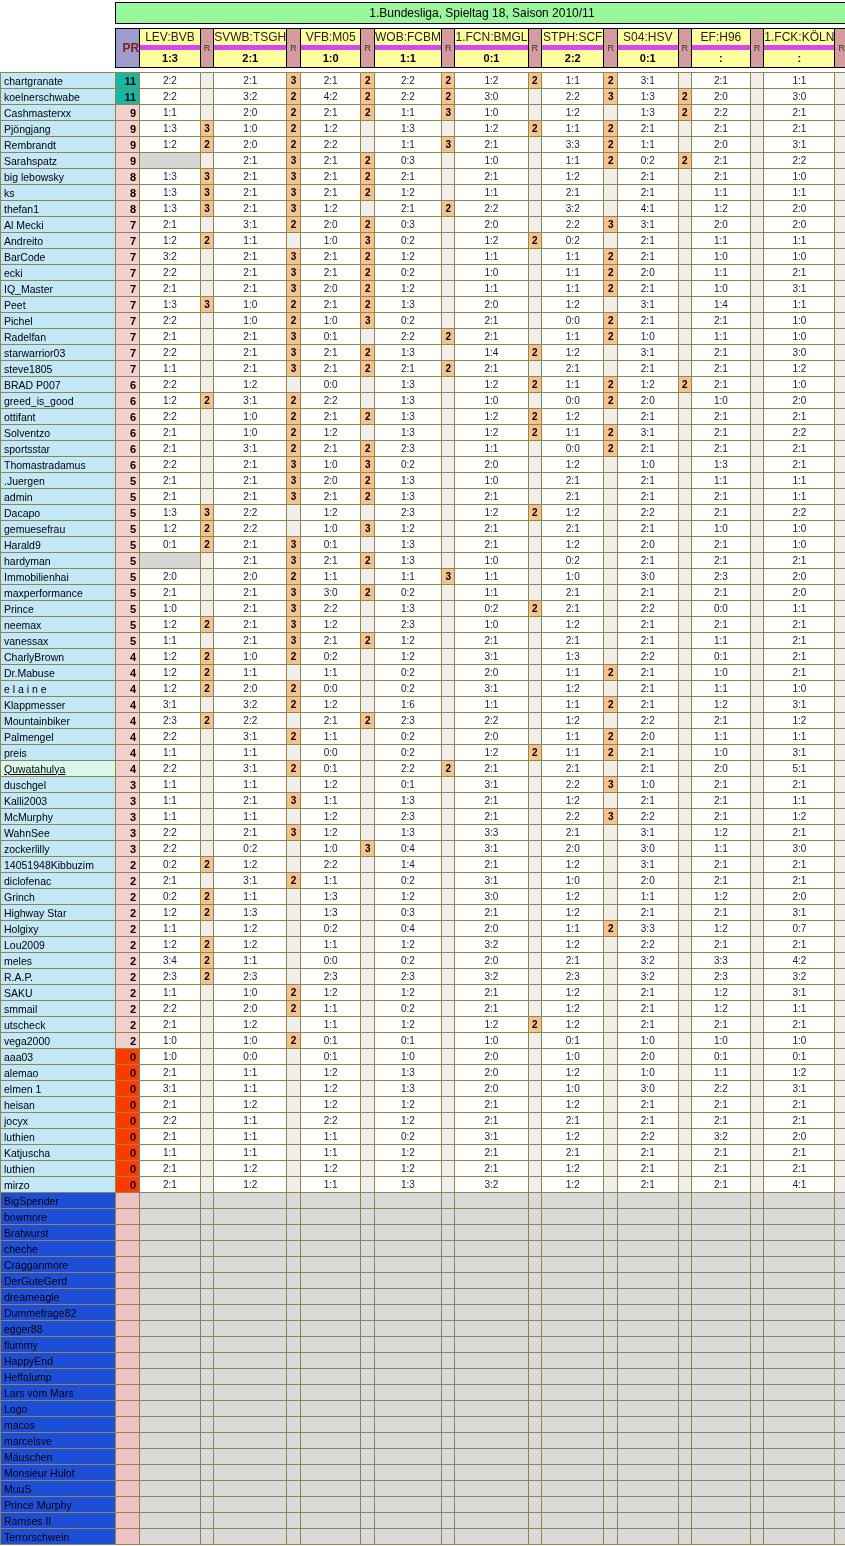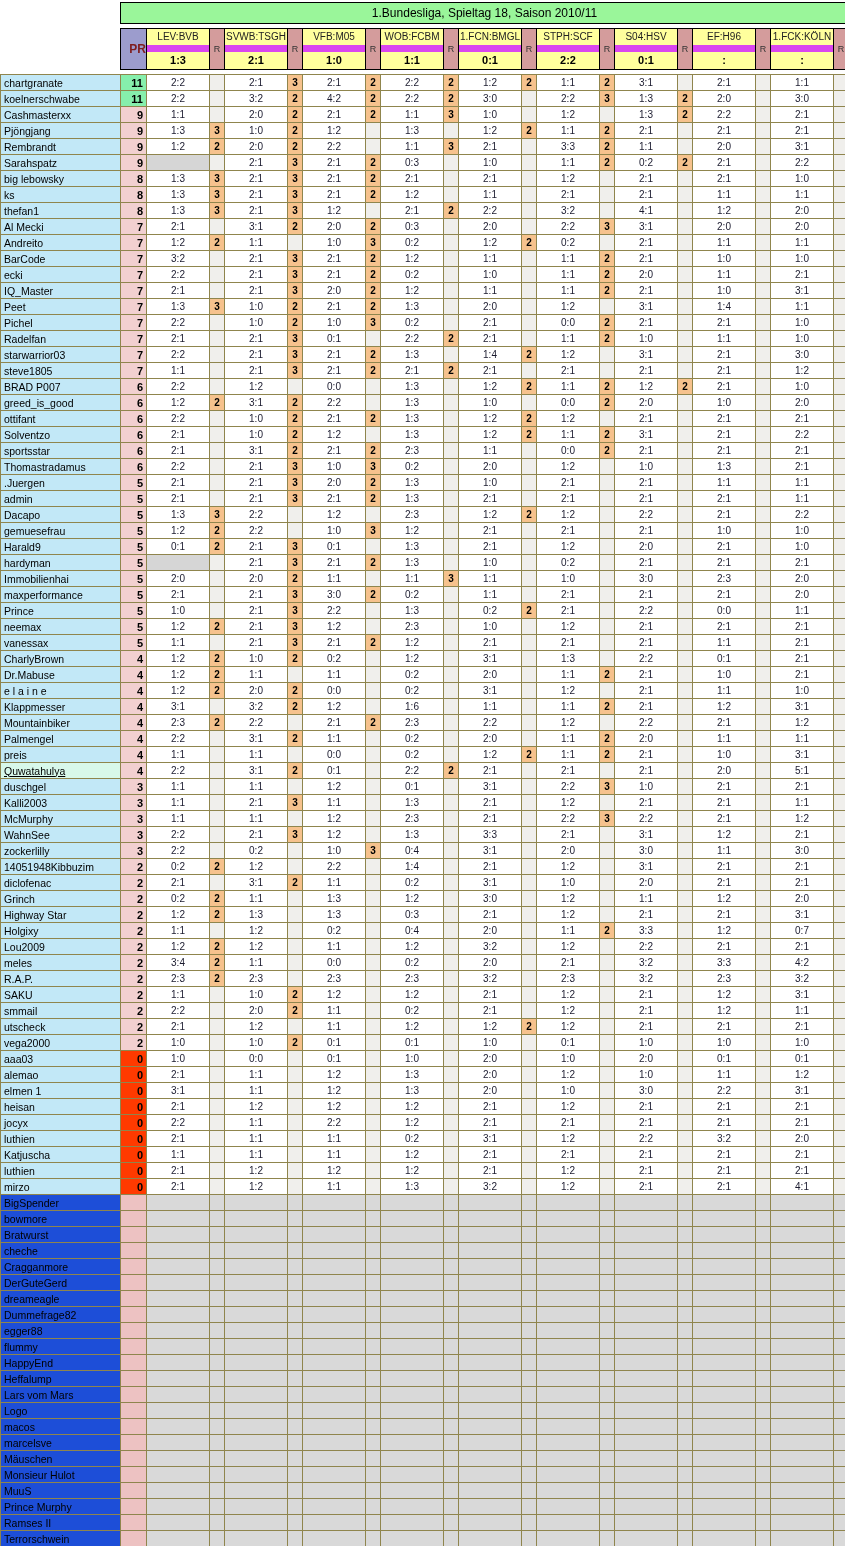--- a/index.html
+++ b/index.html
@@ -9,30 +9,30 @@
   
   td.noborder{border:none; background:#ffffff;}
   tr.gaprow td{border:none; background:#ffffff; height:4px;}
   
   td.title-cell{border:1px solid #000; background:#9af69a; text-align:center; font-size:12px; color:#000; height:20px;}
   
   tr.headrow td{height:34px;}
   td.hc{border:1px solid #000;}
   td.h-pr{background:#9c9ccd; font-weight:bold; font-size:12px; text-align:right; color:#7f1d1d;}
   td.h-match{background:#ffff9d;}
-  td.h-match .mn{font-size:10px; text-align:center; height:16px; line-height:16px; border-bottom:7px solid #d946ef; color:#222;}
+  td.h-match .mn{font-size:12px; text-align:center; height:16px; line-height:16px; border-bottom:5px solid #d946ef; color:#222;}
   td.h-match .mr{font-size:11px; font-weight:bold; text-align:center; height:17px; line-height:17px; color:#000;}
   td.h-r{background:#d49c9c; font-size:9px; text-align:center; color:#333;}
   
   td.c{border:1px solid #8f854d;}
   td.name{background:#c2e8f7; text-align:left; padding-left:3px; font-size:10.5px; color:#000;}
   td.name.hl{background:#d8f8ea;text-decoration:underline;}
   td.name.inact{background:#1d4ed8;}
   td.pr{background:#f2d0d0; font-weight:bold; font-size:11px; text-align:right; padding-right:3px; color:#000;}
-  td.pr.green{background:#86efac;}
+  td.pr.green{background:#14b8a6;}
   td.pr.red{background:#ff3a00;}
   td.pr.inactpr{background:#edc2c2;}
   td.tip{background:#ffffff; text-align:center; color:#1a1a2e;}
   td.tip.empty{background:#d6d6d6;}
   td.tip.gray{background:#d9d9d9;}
   td.rp{background:#f0efec; text-align:center; font-weight:bold; color:#000;}
   td.rp.won{background:#f6c28d;}
   td.rp.gray{background:#d9d9d9;}
 </style>
 </head>

